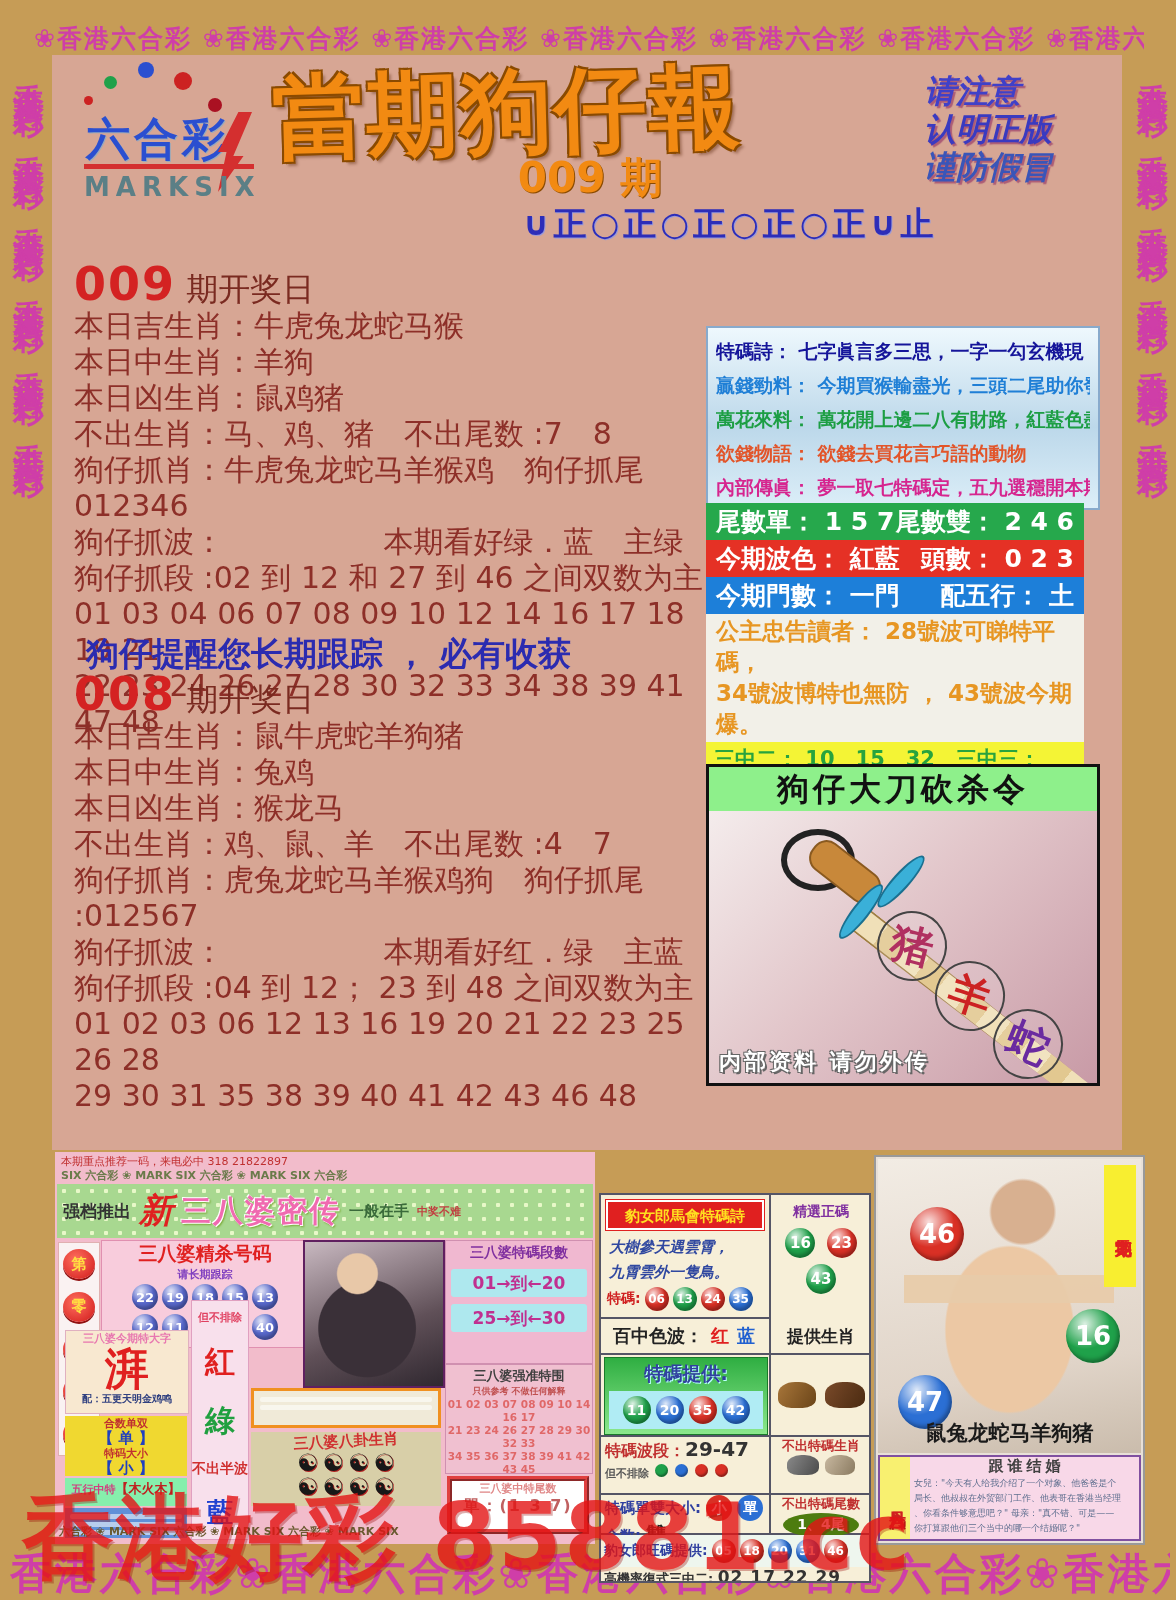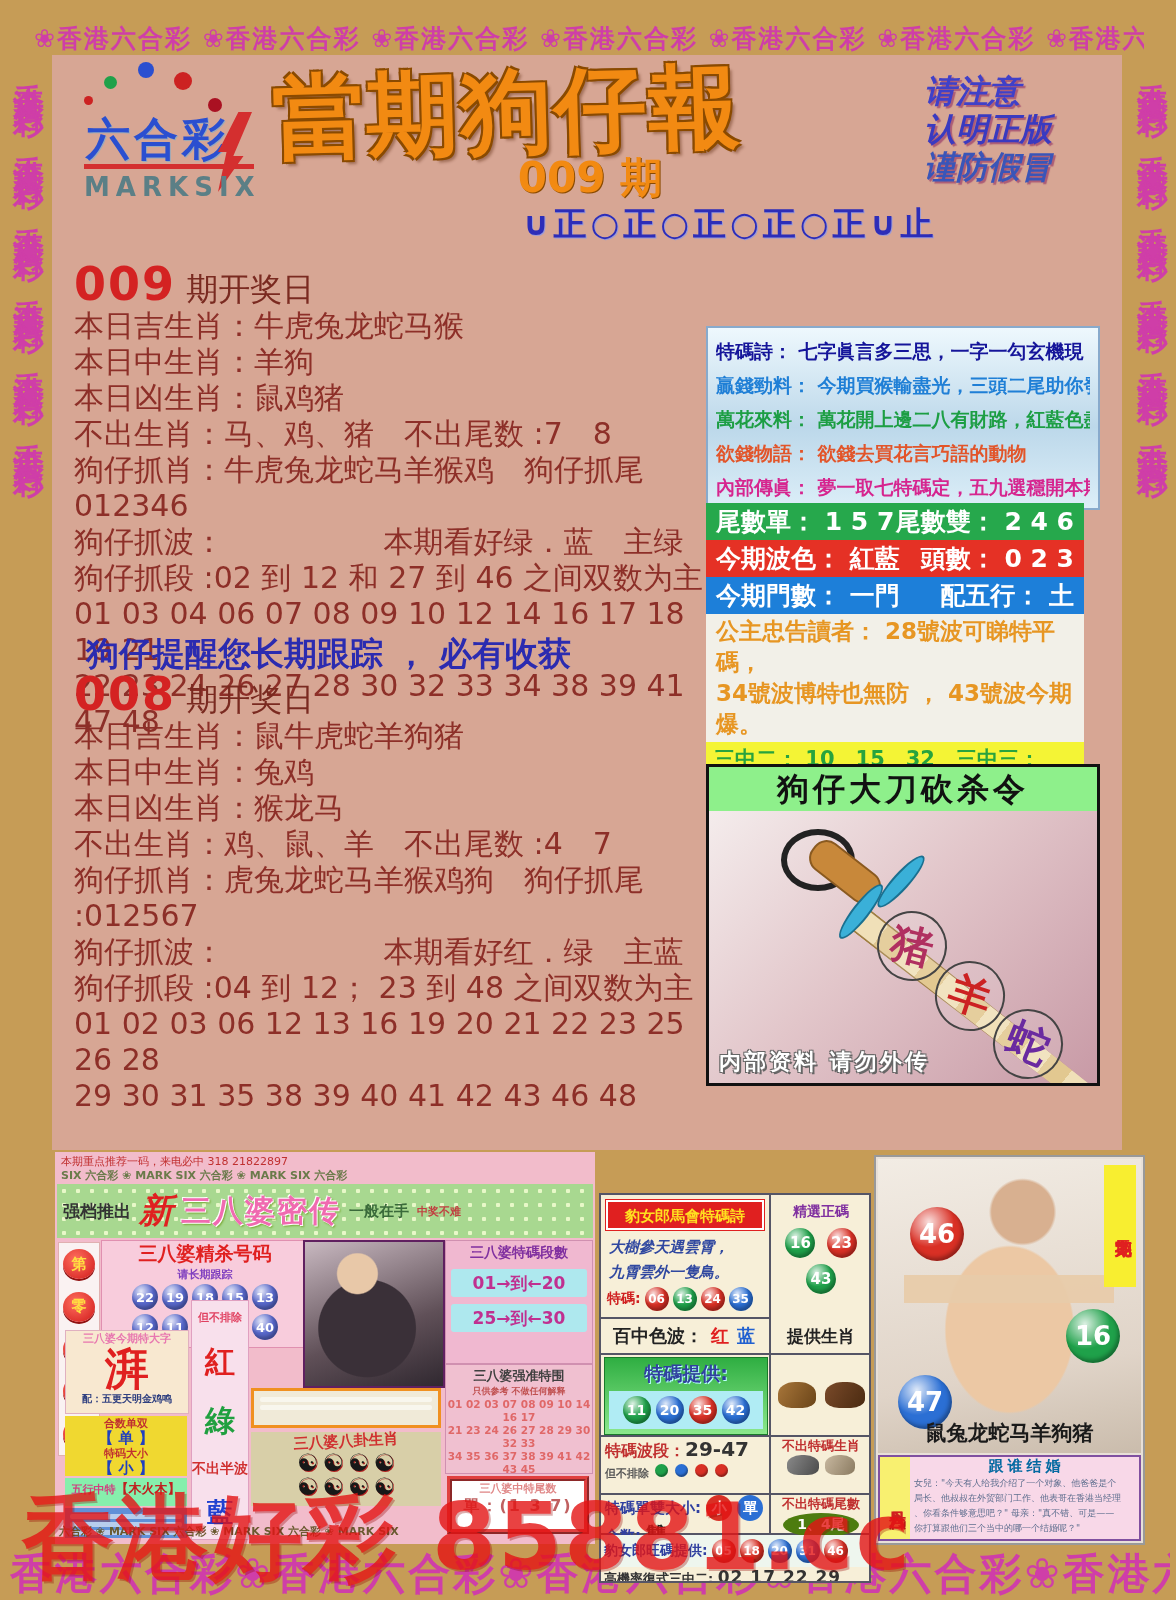--- a/index.html
+++ b/index.html
@@ -192,21 +192,21 @@
                        radial-gradient(ellipse at 50% 58%,#ecc8a4 0 34%,transparent 35%),
                        linear-gradient(170deg,#f2ece4,#e0d4c8 70%,#cabcac);}
   .censor{position:absolute;left:26px;top:116px;width:210px;height:28px;background:#e8cbaa;opacity:.95;}
   .cball{position:absolute;width:54px;height:54px;font-size:26px;}
   .pc-tag{position:absolute;left:226px;top:6px;width:32px;height:122px;background:#f8ee30;color:#e02020;
           font-size:17px;font-weight:bold;writing-mode:vertical-rl;text-orientation:upright;text-align:center;}
   .pc-zodiac{position:absolute;left:0;top:260px;width:263px;text-align:center;font-size:21px;color:#1a1a1a;font-weight:bold;}
   .pc-joke{left:2px;top:298px;width:263px;height:86px;background:#f8d8e8;border:2px solid #8050a0;box-sizing:border-box;}
   .pc-side{position:absolute;left:0;top:0;width:30px;height:82px;background:#f8f070;color:#d02020;
            font-size:17px;font-weight:bold;writing-mode:vertical-rl;text-orientation:upright;text-align:center;}
-  .pc-jtitle{margin-left:34px;text-align:center;font-size:15px;color:#0369a1;font-weight:bold;letter-spacing:4px;}
+  .pc-jtitle{margin-left:34px;text-align:center;font-size:15px;color:#404040;font-weight:bold;letter-spacing:4px;}
   .pc-jline{margin-left:34px;font-size:9px;color:#607090;line-height:15px;white-space:nowrap;}
   
   .wm{left:22px;top:1476px;width:1000px;font-size:92px;font-weight:bold;color:#e41414;opacity:.8;
       white-space:nowrap;letter-spacing:2px;z-index:50;text-shadow:2px 2px 0 rgba(150,0,0,.4);}
 </style>
 </head>
 <body>
 
 <div class="page">
 

